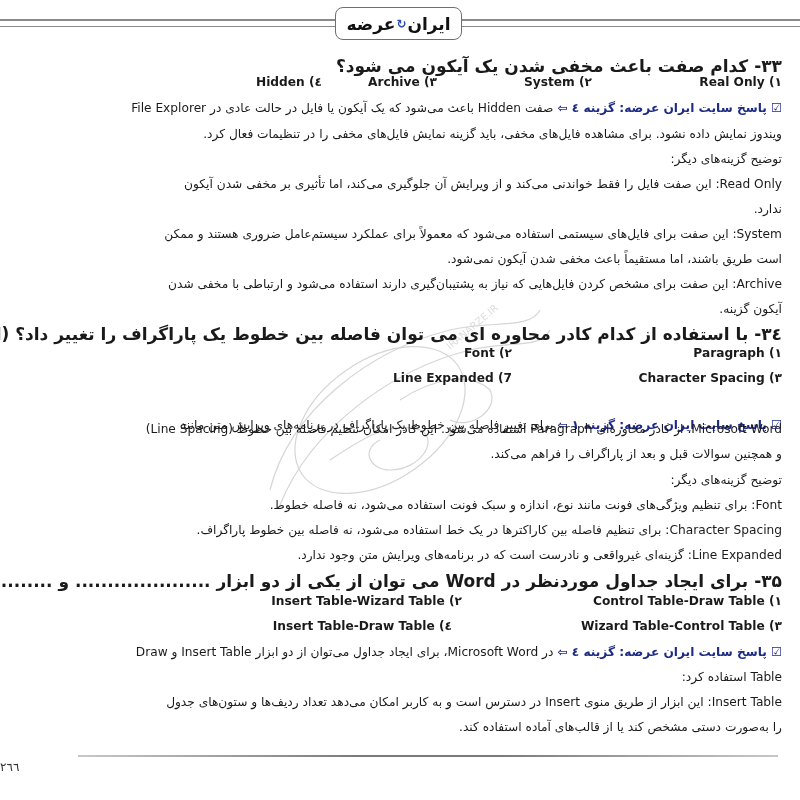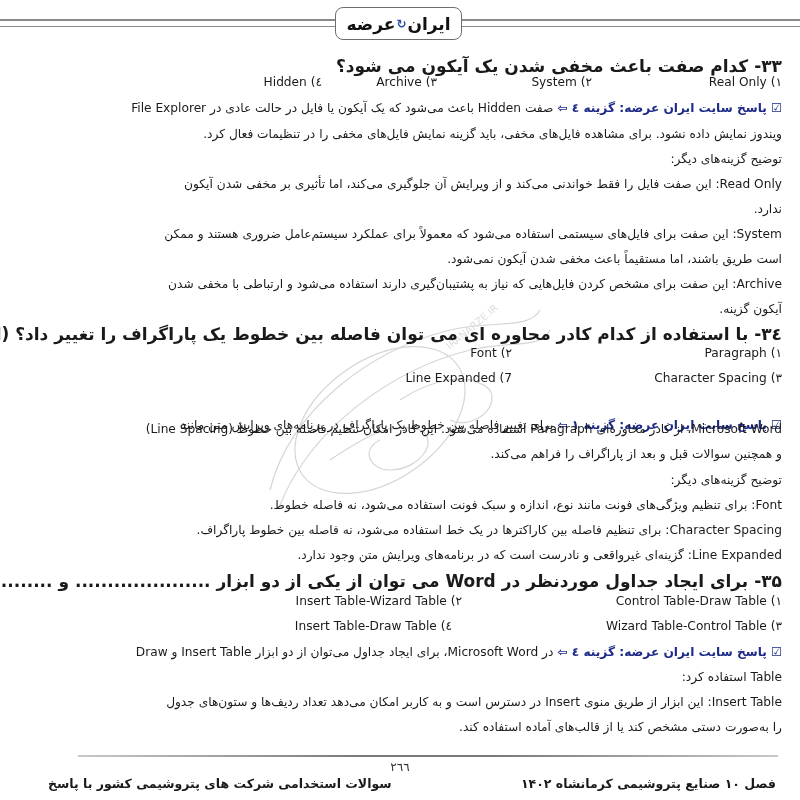--- a/index.html
+++ b/index.html
@@ -11,24 +11,24 @@
   .hdr-line.right { left:462px; width:338px; }
   .logo { position:absolute; left:335px; top:7px; width:125px; height:31px; border:1.5px solid #6f6f6f;
           border-radius:8px; background:#fff; display:flex; align-items:center; justify-content:center;
           direction:rtl; font-weight:bold; font-size:17px; color:#111; }
   .logo .arc { color:#2b4fa8; font-size:12px; margin:0 1px; }
   .content { position:absolute; left:22px; right:18px; top:42px; direction:rtl; text-align:right; font-size:12.2px; }
   .line { position:absolute; right:0; left:0; white-space:nowrap; }
   .q { font-weight:bold; font-size:17px; }
   .ans-head { color:#1d2a86; font-weight:bold;text-align:right; }
   .opts { position:absolute; right:0; left:0; height:18px; }
-  .opt { position:absolute; white-space:nowrap; direction:ltr; }
+  .opt { position:absolute; white-space:nowrap; direction:ltr;font-weight:bold; }
   .foot-line { position:absolute; left:78px; width:700px; top:755px; height:2px;
                background:linear-gradient(to right,#c8c8c8,#7a7a7a 40%,#7a7a7a 60%,#c8c8c8); }
-  .pnum { position:absolute; left:0; right:0; top:760px; text-align:center; font-size:12px; color:#333; }
+  .pnum { position:absolute; left:0; right:0; top:760px; text-align:left; font-size:12px; color:#333; }
   .foot-r { position:absolute; right:24px; top:776px; direction:rtl; font-weight:bold; font-size:12.5px; }
   .foot-l { position:absolute; left:48px; top:776px; direction:rtl; font-weight:bold; font-size:12.5px; }
   .wm { position:absolute; left:250px; top:290px; width:310px; height:230px; opacity:0.35; pointer-events:none; }
 </style>
 </head>
 <body>
 
 <div class="page">
 
   <div class="hdr-line left"></div>
@@ -105,15 +105,13 @@
       <span class="ans-head">☑ پاسخ سایت ایران عرضه: گزینه ٤ ⇦</span>
       <span>در Microsoft Word، برای ایجاد جداول می‌توان از دو ابزار Insert Table و  Draw</span>
     </div>
     <div class="line" style="top:628px">Table استفاده کرد:</div>
     <div class="line" style="top:653px">Insert Table: این ابزار از طریق منوی Insert در دسترس است و به کاربر امکان می‌دهد تعداد ردیف‌ها و ستون‌های جدول</div>
     <div class="line" style="top:678px">را به‌صورت دستی مشخص کند یا از قالب‌های آماده استفاده کند.</div>
   </div>
 
   <div class="foot-line"></div>
   <div class="pnum">۲٦٦</div>
-  <div class="foot-r">فصل ۱۰ صنایع پتروشیمی کرمانشاه ۱۴۰۲</div>
-  <div class="foot-l">سوالات استخدامی شرکت های پتروشیمی کشور با پاسخ</div>
 </div>
 
 </body></html>

